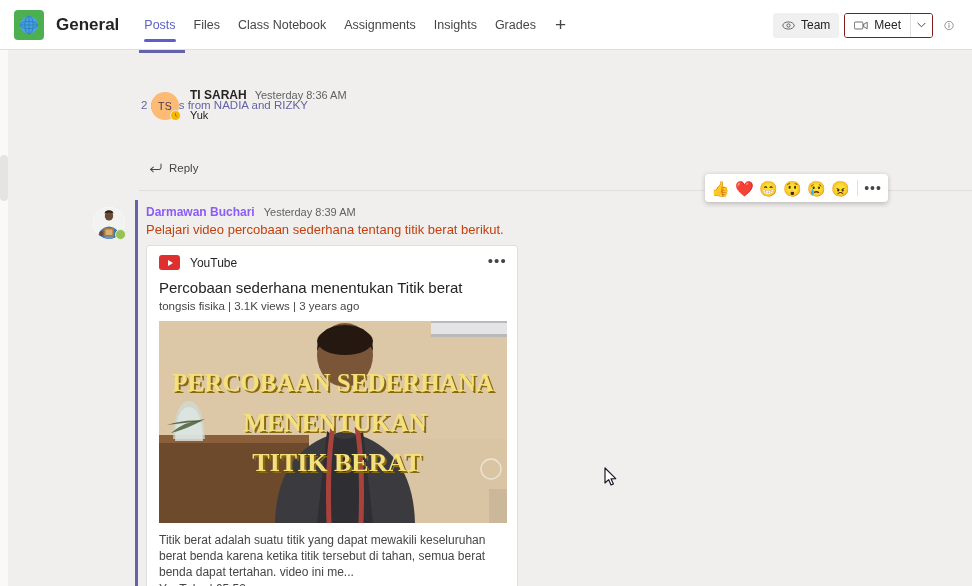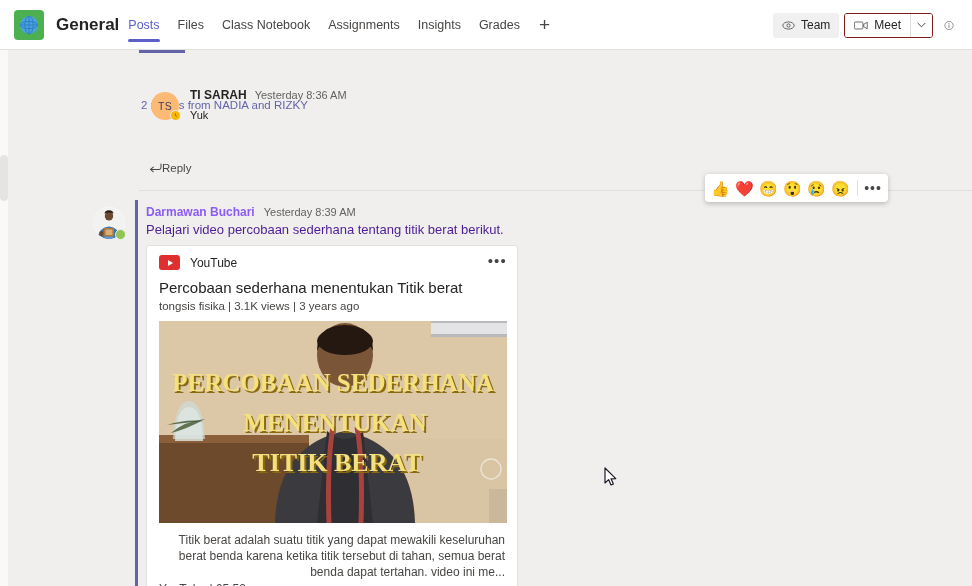--- a/index.html
+++ b/index.html
@@ -30,20 +30,21 @@
     display: flex; align-items: center; justify-content: center;
     flex: 0 0 auto;
   }
   .globe-svg { display:block; }
 
   .team-title {
     font-size: 17px;
     font-weight: bold;
     color: #252423;
     margin-left: 12px;
+    margin-right: 16px;
     white-space: nowrap;
   }
 
   .tabs { display: flex; align-items: center; height: 50px; }
   .tab {
     position: relative;
     font-size: 12.5px;
     color: #484644;
     padding: 0 9px;
     height: 50px;
@@ -195,21 +196,21 @@
   }
   .reply-body { margin-left: 11px; }
   .reply-meta { display: flex; align-items: baseline; gap: 8px; }
   .reply-author { font-size: 12px; font-weight: bold; color: #252423; }
   .reply-time { font-size: 11px; color: #616161; }
   .reply-text { font-size: 11px; color: #252423; margin-top: 7px; }
 
   .reply-action {
     position: absolute;
     left: 10px; top: 70px;
-    display: flex; align-items: center; 
+    display: flex; align-items: center; gap: 7px;
     font-size: 11.5px; color: #484644;
     cursor: pointer;
   }
 
   .divider {
     position: absolute;
     left: 131px; right: 0; top: 140px;
     height: 1px; background: #e1dfdd;
   }
 
@@ -265,21 +266,21 @@
   }
   .msg-accent {
     position: absolute;
     left: 127px; top: 0; width: 3px; bottom: -10px;
     background: #6264a7;
   }
   .msg-content { position: absolute; left: 138px; top: 5px; right: 10px; }
   .msg-meta { display: flex; align-items: baseline; gap: 9px; }
   .msg-author { font-size: 12px; font-weight: bold; color: #8b5cf6; }
   .msg-time { font-size: 11px; color: #616161; }
-  .msg-text { font-size: 13px; color: #4c1d95; margin-top: 3px; }
+  .msg-text { font-size: 13px; color: #c2410c; margin-top: 3px; }
 
   
   .yt-card {
     margin-top: 8px;
     width: 372px;
     background: #ffffff;
     border: 1px solid #e1dfdd;
     border-radius: 3px;
     padding: 9px 12px 10px 12px;
     position: relative;
@@ -320,21 +321,20 @@
     position: relative;
     overflow: hidden;
     background: #d946ef;
   }
   .yt-thumb svg { display: block; }
 
   .yt-desc {
     font-size: 12px; color: #484644;
     margin-top: 9px;
     line-height: 16px;
-    text-align: right;
   }
   .yt-foot { font-size: 12px; color: #484644; margin-top: 2px; }
 
   .cursor-arrow { position: absolute; left: 604px; top: 417px; pointer-events: none; }
 </style>
 </head>
 <body>
 
 <div class="app-header">
 

